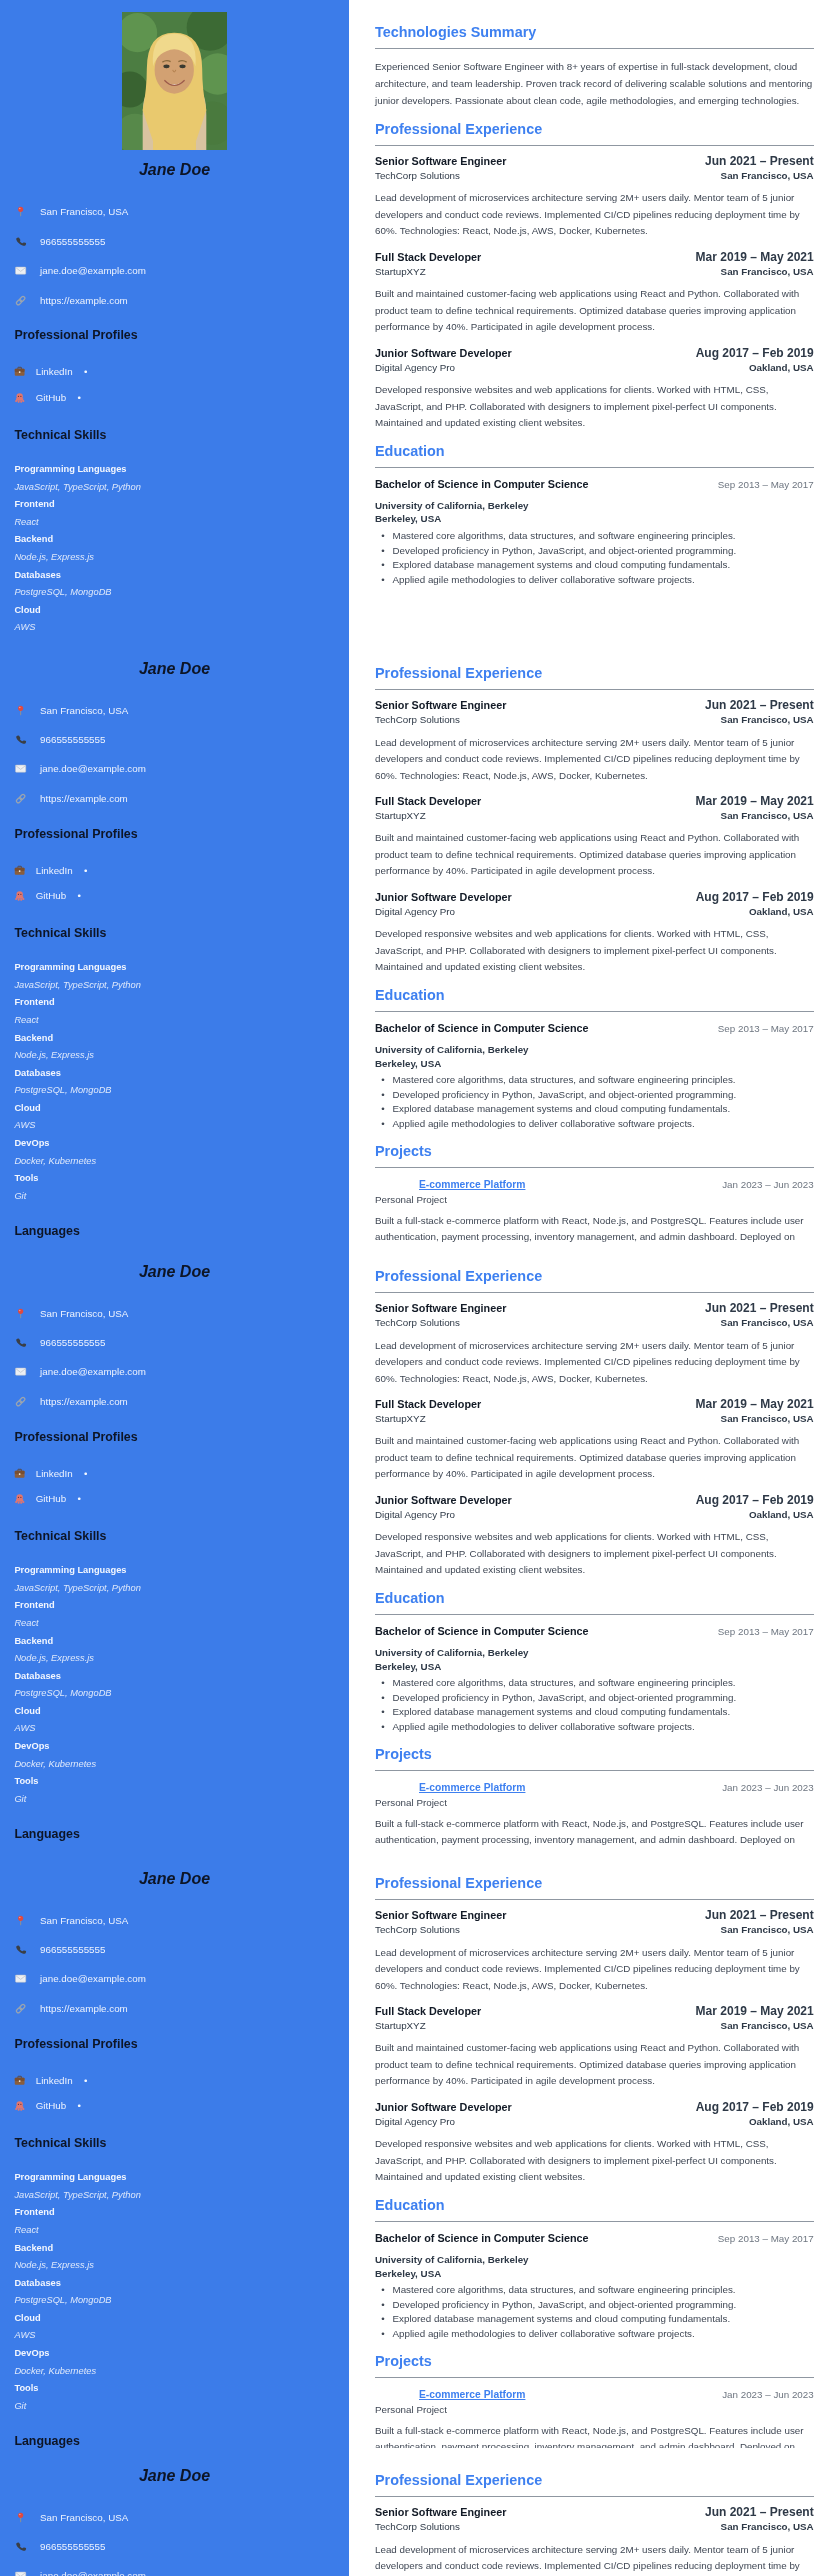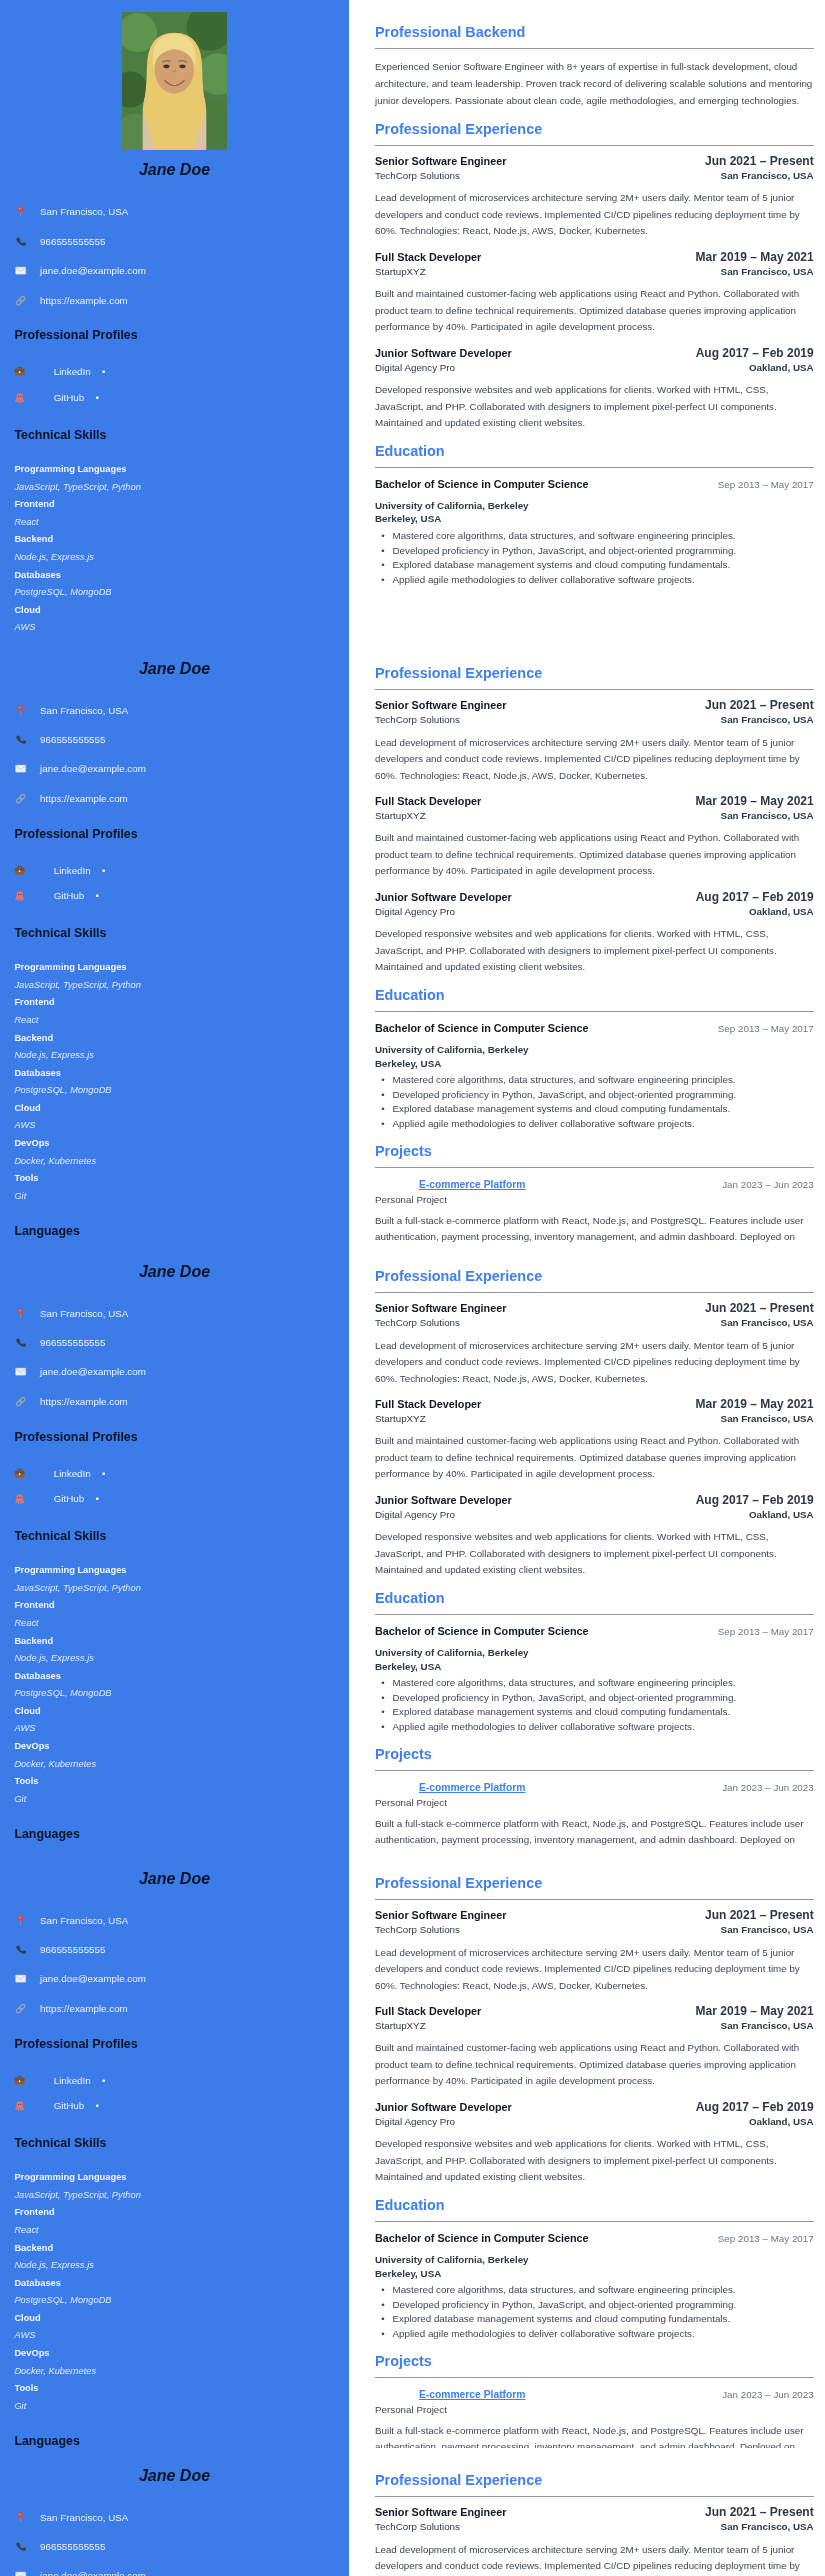--- a/index.html
+++ b/index.html
@@ -38,21 +38,21 @@
   .contact-item { display:flex; align-items:center; height:12.4px; margin-bottom:17px; }
   .contact-item .ic { width:11.3px; height:11.3px; margin-left:1px; flex:0 0 11.3px; }
   .contact-item .txt { margin-left:13.4px; font-size:9.8px; color:#eef3fe; }
 
   .sb-heading { margin-top:23px; font-size:12.4px; line-height:13.4px; font-weight:bold; color:#0d1526; }
   .sb-heading.skills-h { margin-top:25px; }
 
   .profile-list { margin-top:23px; }
   .profile-item { display:flex; align-items:center; height:12.4px; margin-bottom:13.4px; }
   .profile-item .ic { width:11.3px; height:11.3px; flex:0 0 11.3px; }
-  .profile-item .txt { margin-left:28px; font-size:9.8px; color:#eef3fe; }
+  .profile-item .txt { margin-left:10px; font-size:9.8px; color:#eef3fe; }
   .profile-item .dot { margin-left:11.3px; font-size:9.8px; color:#f4f8ff; }
 
   .skill-list { margin-top:20.6px; }
   .skill-label { font-size:9.3px; line-height:12.4px; font-weight:bold; color:#f2f6fe; margin-bottom:5.2px; }
   .skill-value { font-size:9.3px; line-height:12.4px; color:#dfe9fb; margin-bottom:5.2px;font-style:italic; }
 
   .lang-heading { margin-top:23px; }
 
   
   .section { margin-top:12.4px; }
@@ -186,21 +186,21 @@
           <div class="skill-value">Node.js, Express.js</div>
           <div class="skill-label">Databases</div>
           <div class="skill-value">PostgreSQL, MongoDB</div>
           <div class="skill-label">Cloud</div>
           <div class="skill-value">AWS</div>
           <div class="skill-label">DevOps</div>
         </div>
       </aside>
       <div class="main">
         <section class="section">
-          <h2 class="m-heading">Professional Backend</h2>
+          <h2 class="m-heading">Technologies Summary</h2>
           <div class="m-rule"></div>
           <p class="summary-text">Experienced Senior Software Engineer with 8+ years of expertise in full-stack development, cloud architecture, and team leadership. Proven track record of delivering scalable solutions and mentoring junior developers. Passionate about clean code, agile methodologies, and emerging technologies.</p>
         </section>
         <section class="section">
           <h2 class="m-heading">Professional Experience</h2>
           <div class="m-rule"></div>
           <div class="job">
             <div class="row-sb">
               <div class="job-title">Senior Software Engineer</div>
               <div class="job-dates">Jun 2021 – Present</div>

